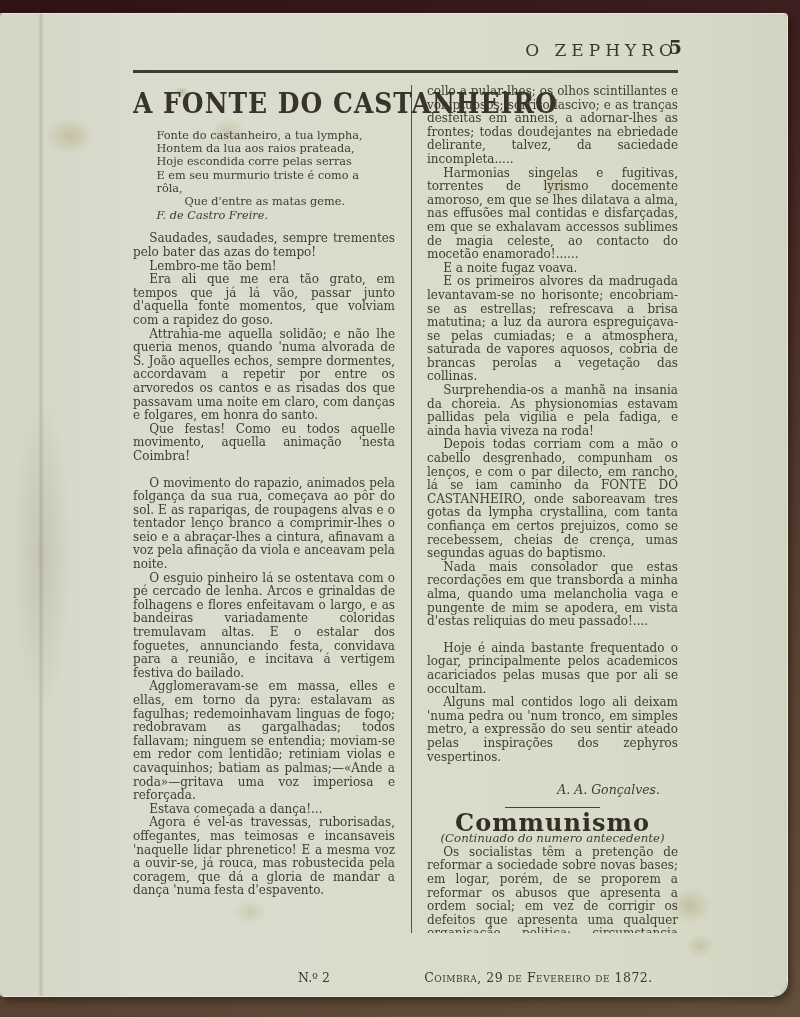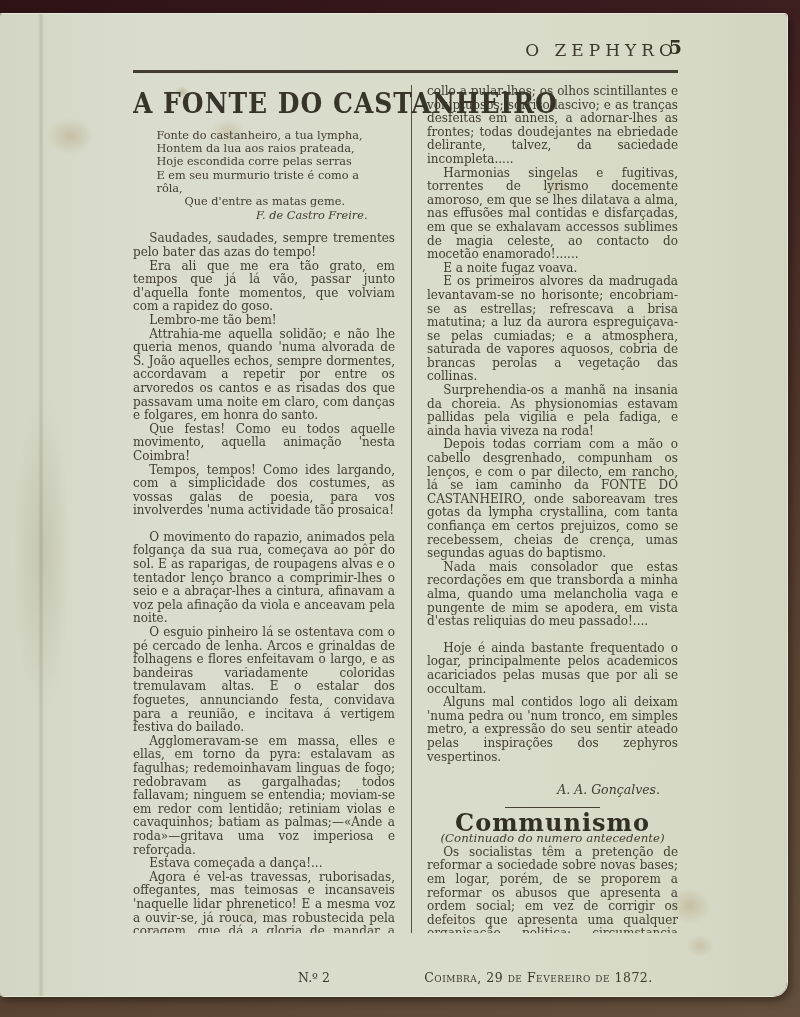--- a/index.html
+++ b/index.html
@@ -34,21 +34,21 @@
   .columns{display:flex;margin-top:12px;height:848px;overflow:hidden;gap:8px;}
   .col{font-size:12px;line-height:13.6px;text-align:justify;}
   .col-left{width:262px;}
   .col-right{flex:1;}
   .vdivider{width:1px;background:#55503f;margin:0 7px 0 8px;}
   .art-title{font-weight:bold;font-size:25px;line-height:26px;text-align:center;
     letter-spacing:1px;transform:scaleY(1.12);transform-origin:top;color:#38342a;margin:4px 0 14px 0;
     white-space:nowrap;}
   .epigraph{width:215px;margin:0 auto 10px auto;font-size:11.3px;line-height:13.2px;text-align:left;}
   .epigraph .l5{padding-left:28px;}
-  .epigraph .attr{font-style:italic;text-align:right;padding-right:4px;margin-top:1px;}
+  .epigraph .attr{font-style:italic;text-align:left;padding-right:4px;margin-top:1px;}
   p{margin:0;text-indent:1.35em;}
   p.noindent{text-indent:0;}
   p.gap-before{margin-top:13px;}
   .signature{font-style:italic;text-align:right;padding-right:18px;margin-top:19px;font-size:12.5px;}
   .sect-div{width:95px;border:0;border-top:1.5px solid #444034;margin:10px auto 8px auto;}
   .art2-title{font-weight:bold;font-size:24px;text-align:center;color:#332f25;letter-spacing:1px;margin:2px 0 3px 0;}
   .art2-sub{font-style:italic;text-align:center;font-size:11.8px;}
   .footer{position:absolute;left:133px;top:930px;width:545px;font-size:12.5px;color:#3c382d;}
   .footer .issue{position:absolute;left:32px;top:0;}
   .footer .dateline{display:block;text-align:center;font-variant:small-caps;letter-spacing:.5px;}
@@ -75,25 +75,24 @@
         <div class="epigraph">
           <div>Fonte do castanheiro, a tua lympha,</div>
           <div>Hontem da lua aos raios prateada,</div>
           <div>Hoje escondida corre pelas serras</div>
           <div>E em seu murmurio triste é como a rôla,</div>
           <div class="l5">Que d'entre as matas geme.</div>
           <div class="attr">F. de Castro Freire.</div>
         </div>
 
         <p>Saudades, saudades, sempre trementes pelo bater das azas do tempo!</p>
+        <p>Lembro-me tão bem!</p>
         <p>Era ali que me era tão grato, em tempos que já lá vão, passar junto d'aquella fonte momentos, que volviam com a rapidez do goso.</p>
-        <p>Lembro-me tão bem!</p>
         <p>Attrahia-me aquella solidão; e não lhe queria menos, quando 'numa alvorada de S. João aquelles echos, sempre dormentes, accordavam a repetir por entre os arvoredos os cantos e as risadas dos que passavam uma noite em claro, com danças e folgares, em honra do santo.</p>
         <p>Que festas! Como eu todos aquelle movimento, aquella animação 'nesta Coimbra!</p>
-        <p>Tempos, tempos! Como ides largando, com a simplicidade dos costumes, as vossas galas de poesia, para vos involverdes 'numa actividade tão prosaica!</p>
         <p class="gap-before">O movimento do rapazio, animados pela folgança da sua rua, começava ao pôr do sol. E as raparigas, de roupagens alvas e o tentador lenço branco a comprimir-lhes o seio e a abraçar-lhes a cintura, afinavam a voz pela afinação da viola e anceavam pela noite.</p>
         <p>O esguio pinheiro lá se ostentava com o pé cercado de lenha. Arcos e grinaldas de folhagens e flores enfeitavam o largo, e as bandeiras variadamente coloridas tremulavam altas. E o estalar dos foguetes, annunciando festa, convidava para a reunião, e incitava á vertigem festiva do bailado.</p>
         <p>Agglomeravam-se em massa, elles e ellas, em torno da pyra: estalavam as fagulhas; redemoinhavam linguas de fogo; redobravam as gargalhadas; todos fallavam; ninguem se entendia; moviam-se em redor com lentidão; retiniam violas e cavaquinhos; batiam as palmas;—«Ande a roda»—gritava uma voz imperiosa e reforçada.</p>
         <p>Estava começada a dança!...</p>
         <p>Agora é vel-as travessas, ruborisadas, offegantes, mas teimosas e incansaveis 'naquelle lidar phrenetico! E a mesma voz a ouvir-se, já rouca, mas robustecida pela coragem, que dá a gloria de mandar a dança 'numa festa d'espavento.</p>
 
       </div>
 
       <div class="vdivider"></div>
 

